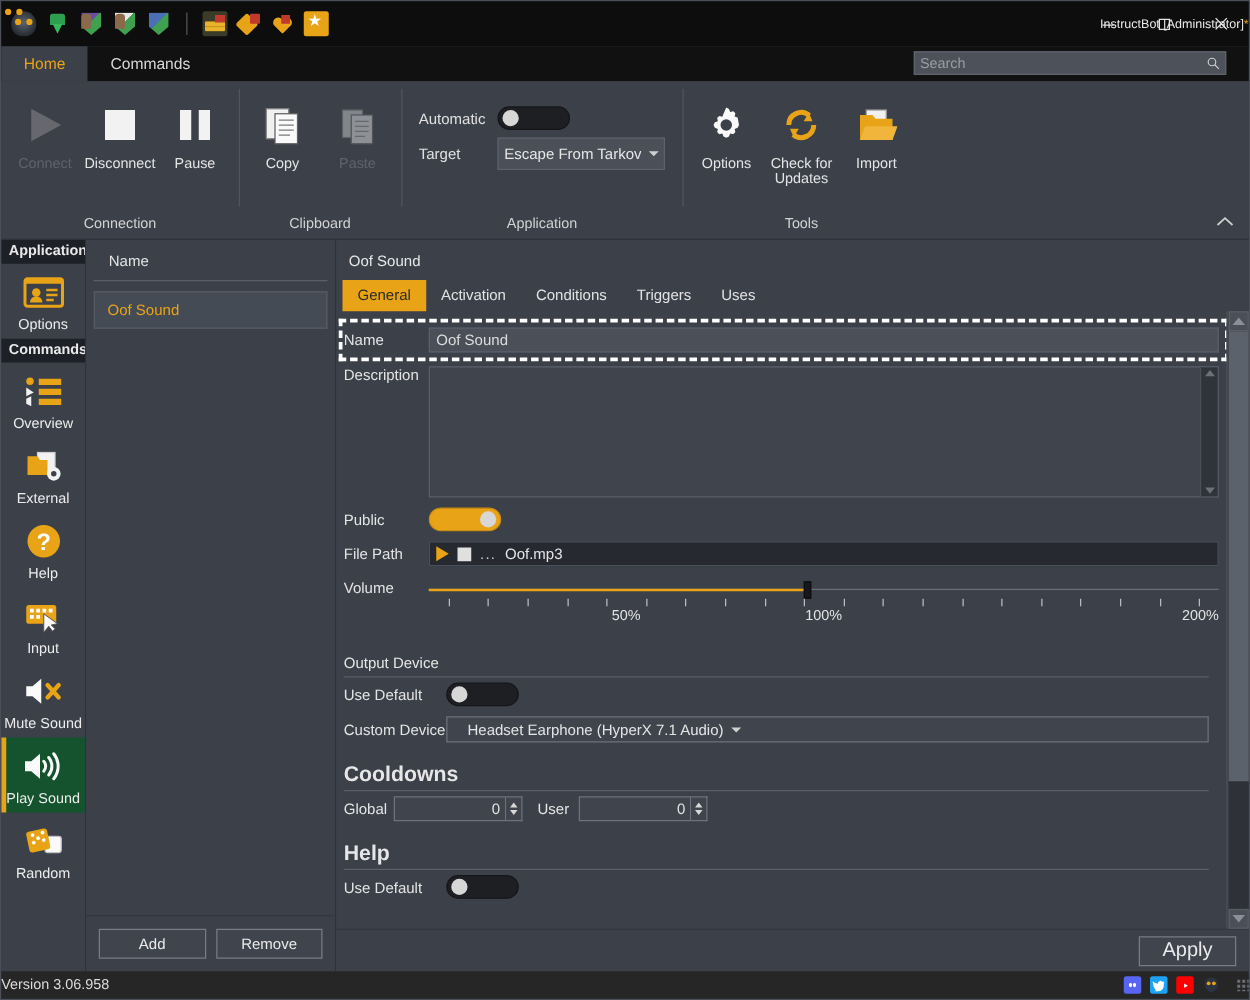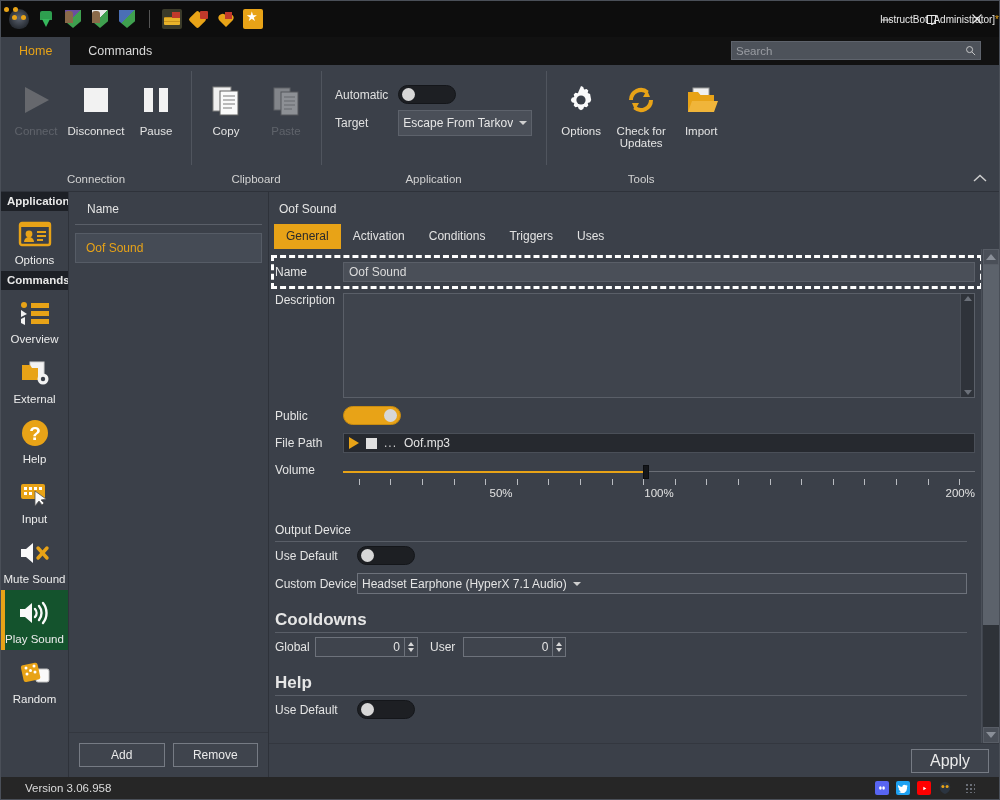--- a/index.html
+++ b/index.html
@@ -293,21 +293,21 @@
   .spin-btns {
     width:13px;height:20px;background:#3f444d;border:1px solid #6d727b;border-left:none;
     display:flex;flex-direction:column;justify-content:center;align-items:center;gap:2px;
   }
   .spin-ar { width:0;height:0;border-left:3px solid transparent;border-right:3px solid transparent; }
   .spin-up { border-bottom:4px solid #d8d8d8; }
   .spin-dn { border-top:4px solid #d8d8d8; }
 
   .wide-combo {
     flex:1; height: 21px; background:#3f444d; border:1px solid #6d727b;
-    display:flex;align-items:center;padding:0 4px;color:#e4e4e4;font-size:12px;
+    display:flex;align-items:center;padding:0 16px;color:#e4e4e4;font-size:12px;
     min-width:0; cursor:pointer;
   }
 
   
   .main-sb {
     width: 18px; flex:none; background:#3f444d; border-left:1px solid #4a4f58;
     display:flex;flex-direction:column; align-items:center;
   }
   .sb-btn {
     width:16px;height:16px;display:flex;align-items:center;justify-content:center;flex:none;
@@ -324,21 +324,21 @@
     height:34px; flex:none; background:#3b4049; border-top:1px solid #33373f;
     display:flex; align-items:center; padding: 0 10px;
   }
   .apply-btn {
     margin-left:auto; width:78px;height:24px;background:#3f444d;border:1px solid #767b84;
     color:#eaeaea;font-size:16px;font-family:"Liberation Sans",sans-serif;cursor:pointer;
   }
 
   .statusbar {
     height:22px; flex:none; background:#262626;
-    display:flex; align-items:center; padding:0 24px; gap:0;
+    display:flex; align-items:center; padding:0 0; gap:0;
   }
   .ver { color:#dcdcdc; font-size:11.5px; }
   .social { margin-left:auto; display:flex; gap:7px; align-items:center; }
   .soc { width:14px;height:14px;display:flex;align-items:center;justify-content:center;
     border-radius:2px;font-size:9px;color:#fff;}
   .soc.discord{background:#5865f2;}
   .soc.twitter{background:#1da1f2;}
   .soc.youtube{background:#ff0000;}
   .soc.owl{background:transparent;}
   .grip { width:10px;height:10px;margin-left:6px;

